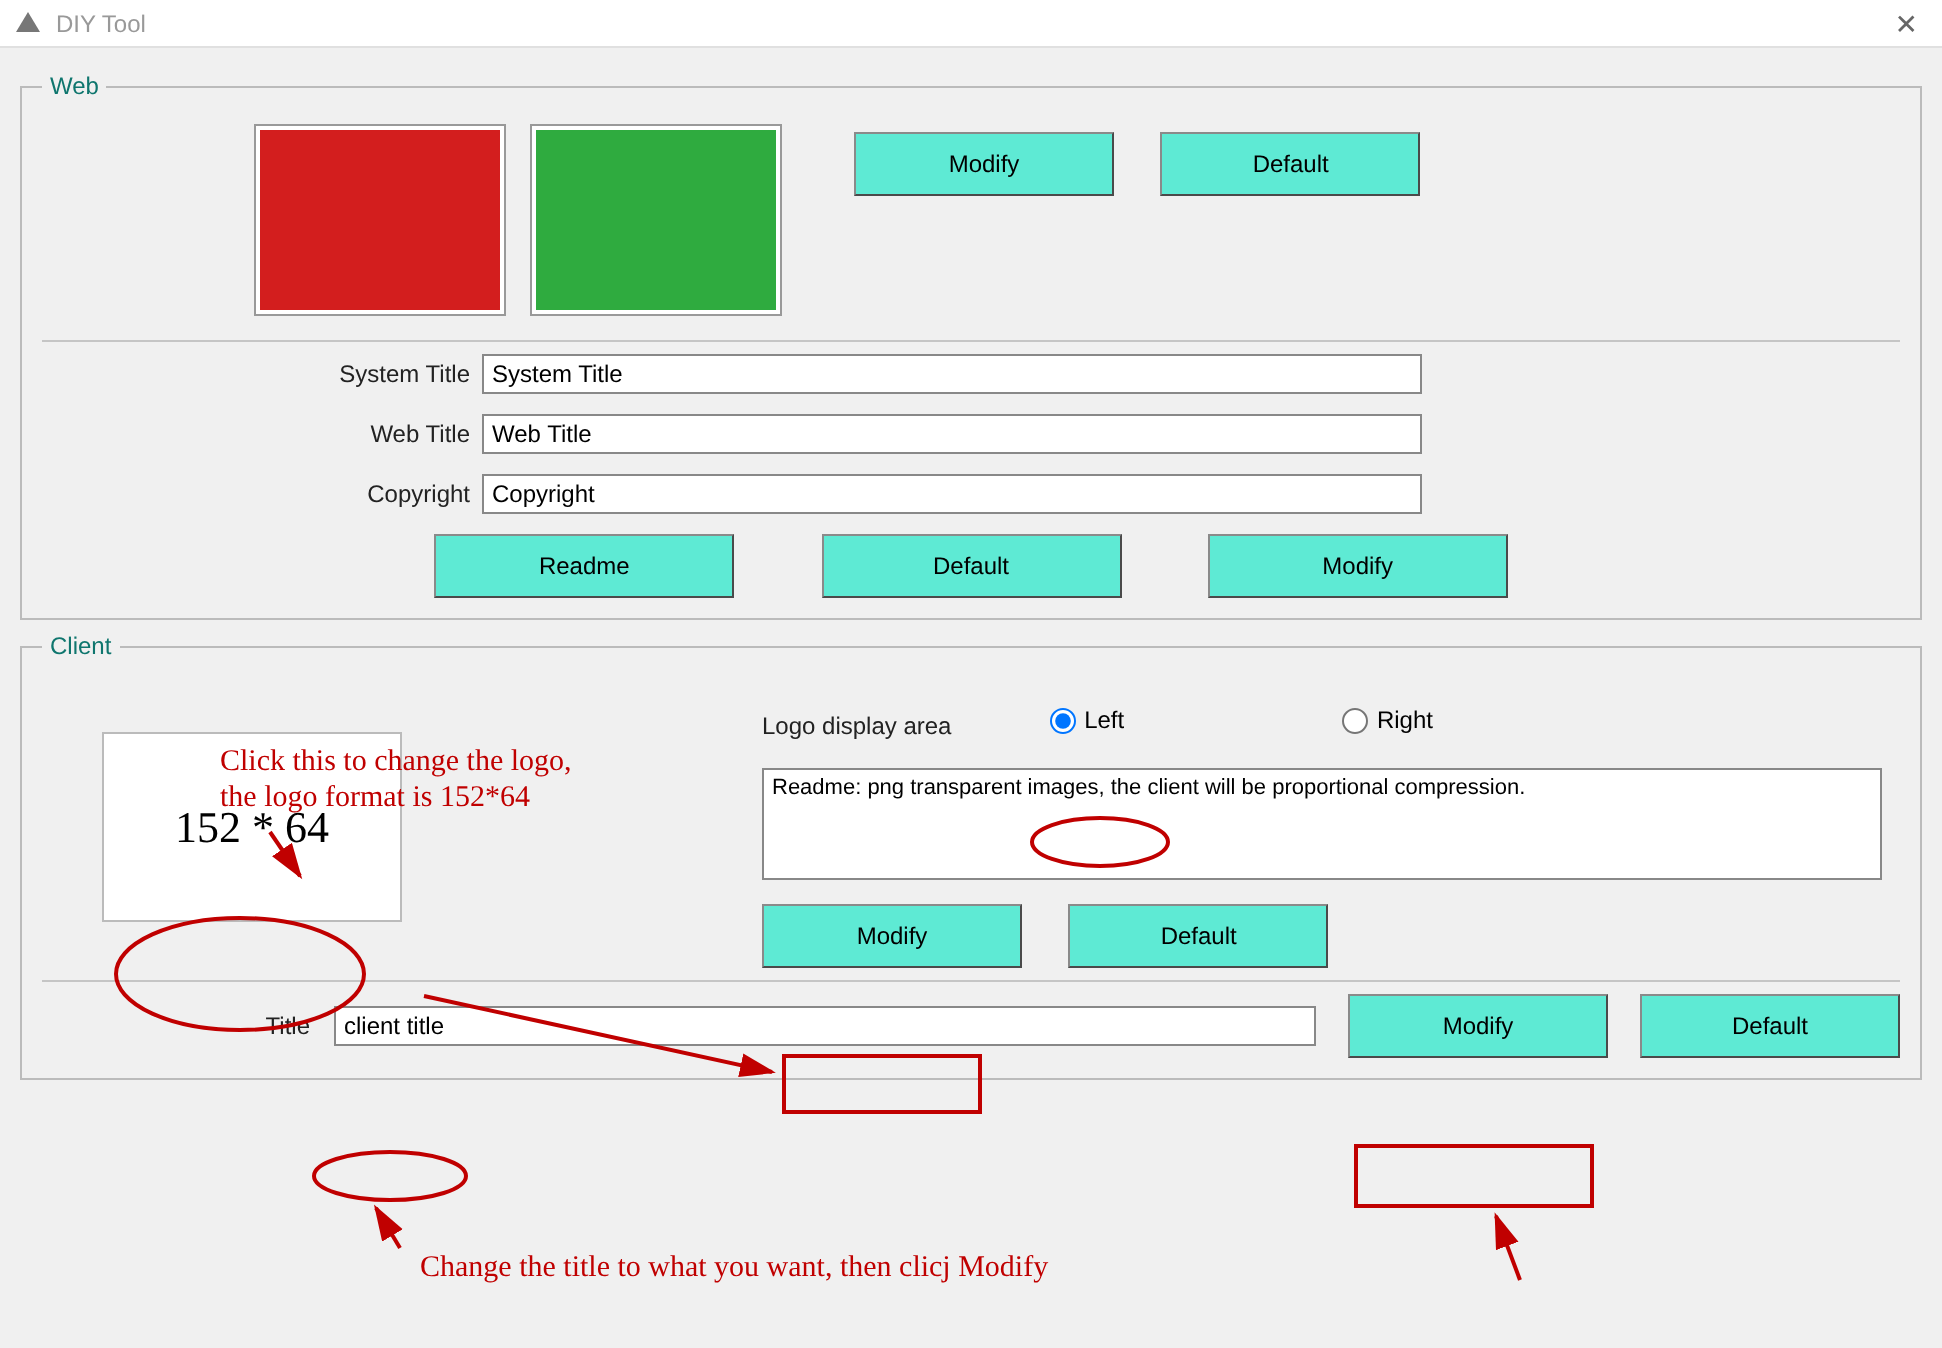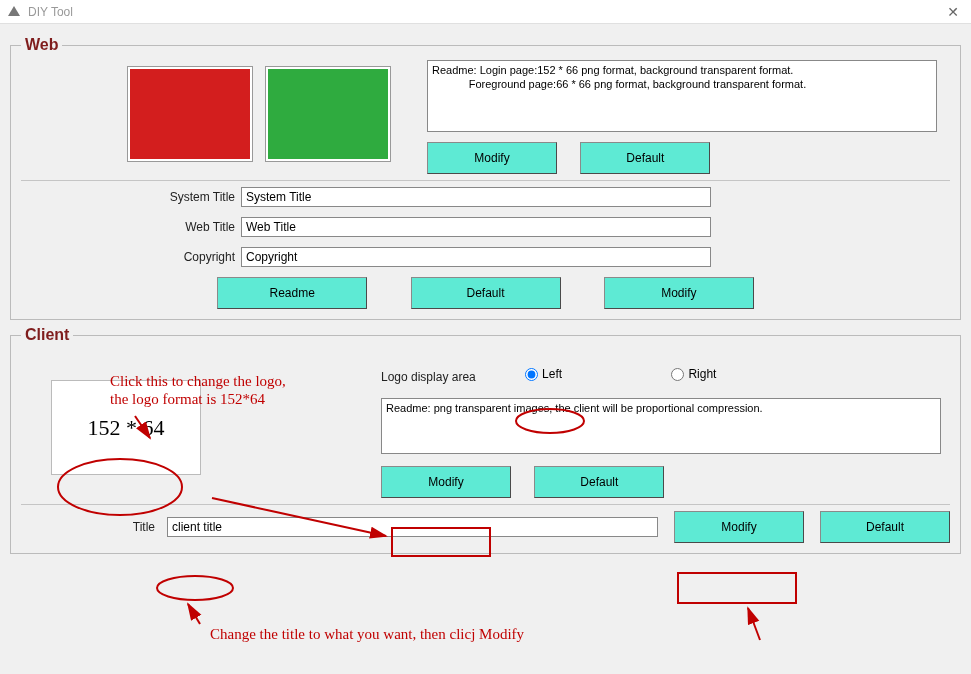--- a/index.html
+++ b/index.html
@@ -40,24 +40,23 @@
   .client-area {
     padding: 10px 6px 4px 6px;
   }
   fieldset.group {
     border: 1px solid #bbb;
     margin: 2px 4px 6px 4px;
     padding: 6px 10px 10px 10px;
     position: relative;
   }
   fieldset.group > legend {
-    font-size: 16px;
-    color: #7f1d1d;
+    font-size: 12px;
+    color: #0f766e;
     padding: 0 4px;
-    font-weight: bold;
   }
   .row { display: flex; align-items: flex-start; }
   .swatch {
     border: 1px solid #999;
     background: #fff;
     padding: 2px;
     margin: 6px;
   }
   .swatch-inner {
     width: 120px; height: 90px;
@@ -127,22 +126,20 @@
     <div class="row">
       <div style="display:flex; margin-left:100px;">
         <div class="swatch">
             <div class="swatch-inner red"></div>
           </div>
         <div class="swatch">
             <div class="swatch-inner green"></div>
           </div>
       </div>
       <div style="flex:1; margin-left:30px;">
-        <div class="readme-box" style="width:510px; height:72px;"><span>Readme: Login page:152 * 66 png format, background transparent format.</span>
-<span>            Foreground page:66 * 66 png format, background transparent format.</span></div>
         <div style="margin-top:10px;">
           <button class="btn" style="width:130px;">Modify</button>
           <button class="btn" style="width:130px; margin-left:20px;">Default</button>
         </div>
       </div>
     </div>
 
     <hr class="sep">
 
 

